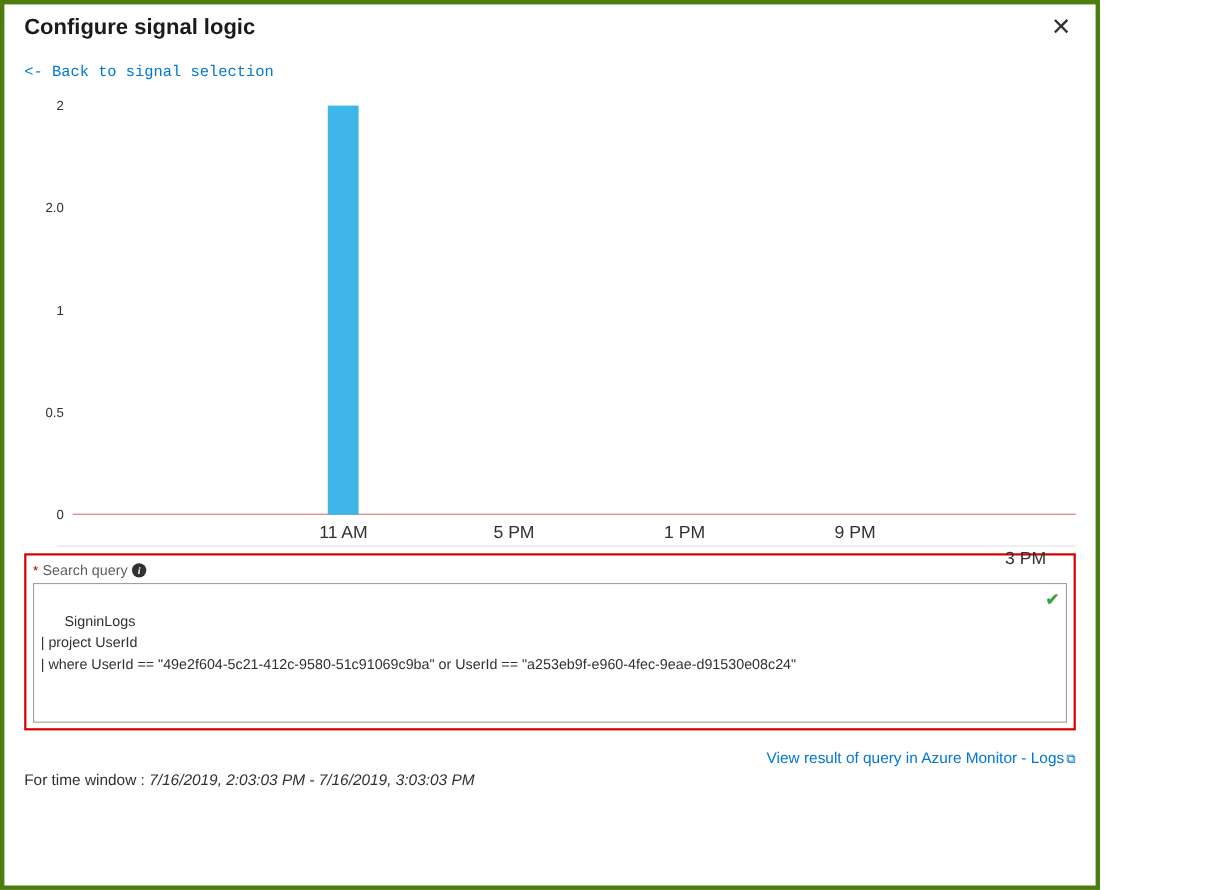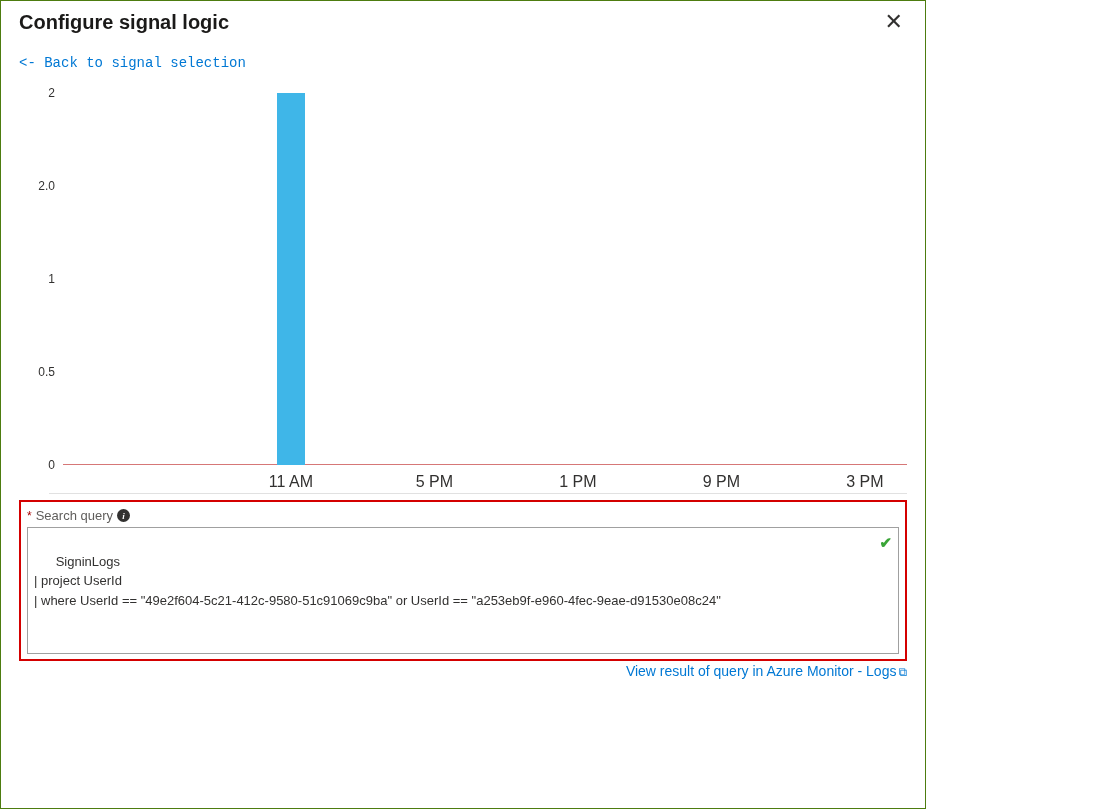--- a/index.html
+++ b/index.html
@@ -4,23 +4,23 @@
 <style>
   * { box-sizing: border-box; }
   html, body {
     margin: 0; padding: 0;
     font-family: "Segoe UI", Arial, sans-serif;
     font-size: 13px;
     color: #323130;
     background: #fff;
   }
   .panel {
-    width: 926px;
+    width: 1000px;
     height: 809px;
-    border: 1px solid #4d7c0f;
+    border: 4px solid #4d7c0f;
     padding: 0 18px 10px 18px;
     position: relative;
     overflow: hidden;
   }
   .header-row {
     display: flex;
     align-items: center;
     justify-content: space-between;
     padding: 8px 0 6px 0;
   }
@@ -140,21 +140,21 @@
   }
   .check-icon {
     position: absolute;
     right: 6px; top: 4px;
     color: #3aa537;
     font-size: 15px;
     font-weight: 700;
   }
   .view-link-row {
     text-align: right;
-    margin-top: 2px;
+    margin-top: 17px;
   }
   .view-link {
     color: #0078d4;
     font-size: 14px;
     cursor: pointer;
   }
   .ext-icon { font-size: 12px; margin-left: 2px; color:#0078d4; }
   .exec-block {
     font-size: 14px;
     color: #323130;
@@ -186,21 +186,21 @@
         <div class="y-tick" style="top: 186px;">1</div>
         <div class="y-tick" style="top: 93px;">2.0</div>
         <div class="y-tick" style="top: 0px;">2</div>
         <div class="bar" style="left: 27%; height: 372px; background: rgb(63, 182, 232);"></div>
       </div>
     <div class="x-axis" id="chart-xaxis">
         <div class="x-tick" style="left: 27%;">11 AM</div>
         <div class="x-tick" style="left: 44%;">5 PM</div>
         <div class="x-tick" style="left: 61%;">1 PM</div>
         <div class="x-tick" style="left: 78%;">9 PM</div>
-        <div class="x-tick" style="left: 95%;">3 PM</div>
+        <div class="x-tick" style="left: 95%; margin-top: 24px;">3 PM</div>
       </div>
   </div>
 
   <div class="highlight-box">
     <div class="field-label-row">
       <span class="req-star">*</span>
       <span class="field-label">Search query</span>
       <span class="info-icon">i</span>
     </div>
     <div class="query-box">
@@ -211,15 +211,19 @@
     </div>
   </div>
 
   <div class="view-link-row">
     <span class="view-link">
       <span>View result of query in Azure Monitor - Logs</span><span class="ext-icon">⧉</span>
     </span>
   </div>
 
   <div class="exec-block">
+    <div>
+      <span class="lbl">For time window : </span>
+      <span class="val-it">7/16/2019, 2:03:03 PM - 7/16/2019, 3:03:03 PM</span>
+    </div>
   </div>
 
 </div>
 
 </body></html>

